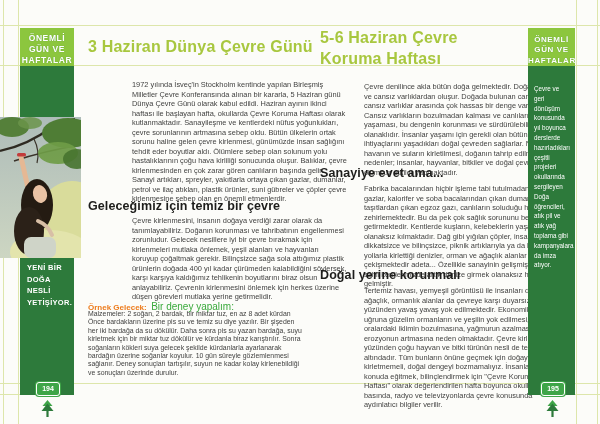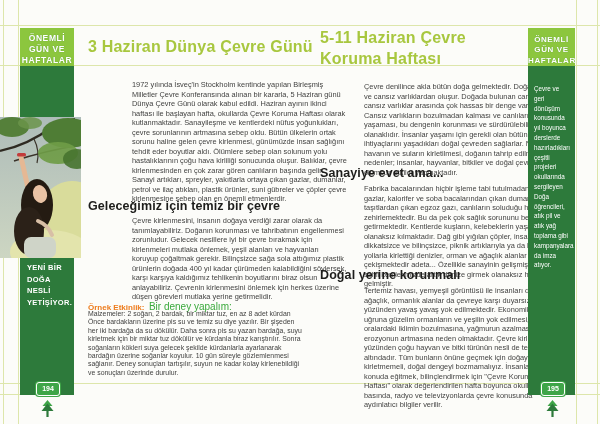--- a/index.html
+++ b/index.html
@@ -107,27 +107,27 @@
 
 <div class="abs page-title" style="left:88px;top:36px;width:230px;">3 Haziran Dünya Çevre Günü</div>
 
 <div class="abs p" style="left:88px;top:80px;width:215px;">1972 yılında İsveç'in Stockholm kentinde yapılan Birleşmiş Milletler Çevre Konferansında alınan bir kararla, 5 Haziran günü Dünya Çevre Günü olarak kabul edildi. Haziran ayının ikinci haftası ile başlayan hafta, okullarda Çevre Koruma Haftası olarak kutlanmaktadır. Sanayileşme ve kentlerdeki nüfus yoğunlukları, çevre sorunlarının artmasına sebep oldu. Bütün ülkelerin ortak sorunu haline gelen çevre kirlenmesi, günümüzde insan sağlığını tehdit eder boyutlar aldı. Ölümlere sebep olan solunum yolu hastalıklarının çoğu hava kirliliği sonucunda oluşur. Balıklar, çevre kirlenmesinden en çok zarar gören canlıların başında gelir. Sanayi artıkları, spreyler, yakıtlarla ortaya çıkan gazlar, dumanlar, petrol ve ilaç atıkları, plastik ürünler, suni gübreler ve çöpler çevre kirlenmesine sebep olan en önemli etmenlerdir.</div>
 
 <div class="abs h2" style="left:88px;top:199px;width:220px;">Geleceğimiz için temiz bir çevre</div>
 
 <div class="abs p" style="left:88px;top:216px;width:215px;">Çevre kirlenmesini, insanın doğaya verdiği zarar olarak da tanımlayabiliriz. Doğanın korunması ve tahribatının engellenmesi zorunludur. Gelecek nesillere iyi bir çevre bırakmak için kirlenmeleri mutlaka önlemek, yeşil alanları ve hayvanları koruyup çoğaltmak gerekir. Bilinçsizce sağa sola attığımız plastik ürünlerin doğada 400 yıl kadar çürümeden kalabildiğini söylersek, karşı karşıya kaldığımız tehlikenin boyutlarını biraz olsun anlayabiliriz. Çevrenin kirlenmesini önlemek için herkes üzerine düşen görevleri mutlaka yerine getirmelidir.</div>
 
 <div class="abs" style="left:88px;top:296px;width:220px;">
-  <span class="activity-label">Örnek Etkinlik:</span>
+  <span class="activity-label">Örnek Gelecek:</span>
   <span class="activity-title">Bir deney yapalım:</span>
 </div>
 
 <div class="abs p-small" style="left:88px;top:310px;width:215px;">Malzemeler: 2 soğan, 2 bardak, bir miktar tuz, en az 8 adet kürdan Önce bardakların üzerine pis su ve temiz su diye yazılır. Bir şişeden her iki bardağa da su dökülür. Daha sonra pis su yazan bardağa, suyu kirletmek için bir miktar tuz dökülür ve kürdanla biraz karıştırılır. Sonra soğanların kökleri suya gelecek şekilde kürdanlarla ayarlanarak bardağın üzerine soğanlar koyulur. 10 gün süreyle gözlemlenmesi sağlanır. Deney sonuçları tartışılır, suyun ne kadar kolay kirlenebildiği ve sonuçları üzerinde durulur.</div>
 
-<div class="abs page-title" style="left:320px;top:27px;width:172px;">5-11 Haziran Çevre Koruma Haftası</div>
+<div class="abs page-title" style="left:320px;top:27px;width:172px;">5-6 Haziran Çevre Koruma Haftası</div>
 
 <div class="abs p" style="left:320px;top:82px;width:198px;">Çevre denilince akla bütün doğa gelmektedir. Doğa ise canlı ve cansız varlıklardan oluşur. Doğada bulunan canlı ve cansız varlıklar arasında çok hassas bir denge vardır. Cansız varlıkların bozulmadan kalması ve canlıların yaşaması, bu dengenin korunması ve sürdürülebilirliği ile olanaklıdır. İnsanlar yaşamı için gerekli olan bütün ihtiyaçlarını yaşadıkları doğal çevreden sağlarlar. Ne yazık ki havanın ve suların kirletilmesi, doğanın tahrip edilmesi gibi nedenler; insanlar, hayvanlar, bitkiler ve doğal çevre üzerine olumsuz etkiler yapmaktadır.</div>
 
 <div class="abs h2" style="left:320px;top:166px;width:200px;">Sanayiye evet ama...</div>
 
 <div class="abs p" style="left:320px;top:184px;width:198px;">Fabrika bacalarından hiçbir işleme tabi tutulmadan tüten gazlar, kalorifer ve soba bacalarından çıkan dumanlar, taşıtlardan çıkan egzoz gazı, canlıların soluduğu havayı zehirlemektedir. Bu da pek çok sağlık sorununu beraberinde getirmektedir. Kentlerde kuşların, kelebeklerin yaşamasını olanaksız kılmaktadır. Dağ gibi yığılan çöpler, insanların dikkatsizce ve bilinçsizce, piknik artıklarıyla ya da başka yollarla kirlettiği denizler, orman ve ağaçlık alanlar can çekişmektedir adeta... Özellikle sanayinin gelişmiş olduğu sahil kentlerimizde artık denize girmek olanaksız hale gelmiştir.</div>
 
 <div class="abs h2" style="left:320px;top:268px;width:200px;">Doğal yerine korunmalı</div>
 
 <div class="abs p" style="left:320px;top:286px;width:198px;">Tertemiz havası, yemyeşil görüntüsü ile insanları dinlendiren ağaçlık, ormanlık alanlar da çevreye karşı duyarsızlık yüzünden yavaş yavaş yok edilmektedir. Ekonomik çıkarlar uğruna güzelim ormanların ve yeşilin yok edilmesi, oralardaki iklimin bozulmasına, yağmurun azalmasına ve erozyonun artmasına neden olmaktadır. Çevre kirliliği yüzünden çoğu hayvan ve bitki türünün nesli de tehlike altındadır. Tüm bunların önüne geçmek için doğayı kirletmemeli, doğal dengeyi bozmamalıyız. İnsanları bu konuda eğitmek, bilinçlendirmek için "Çevre Korumu Haftası" olarak değerlendirilen hafta boyunca okullarda, basında, radyo ve televizyonlarda çevre konusunda aydınlatıcı bilgiler verilir.</div>

